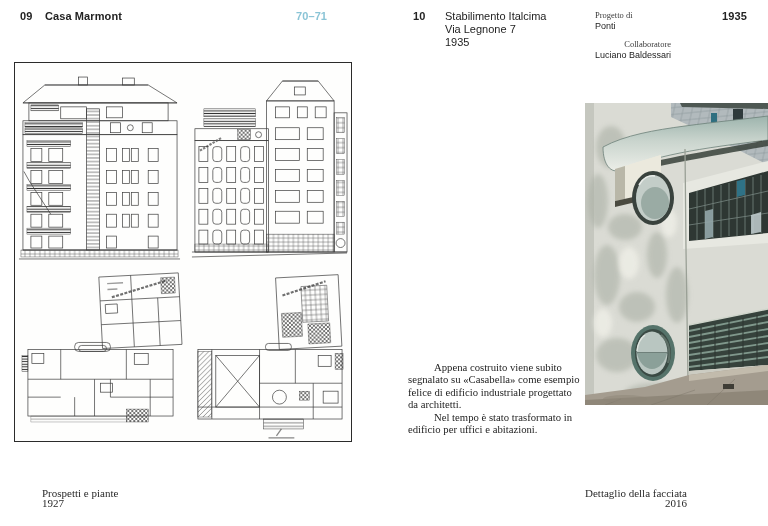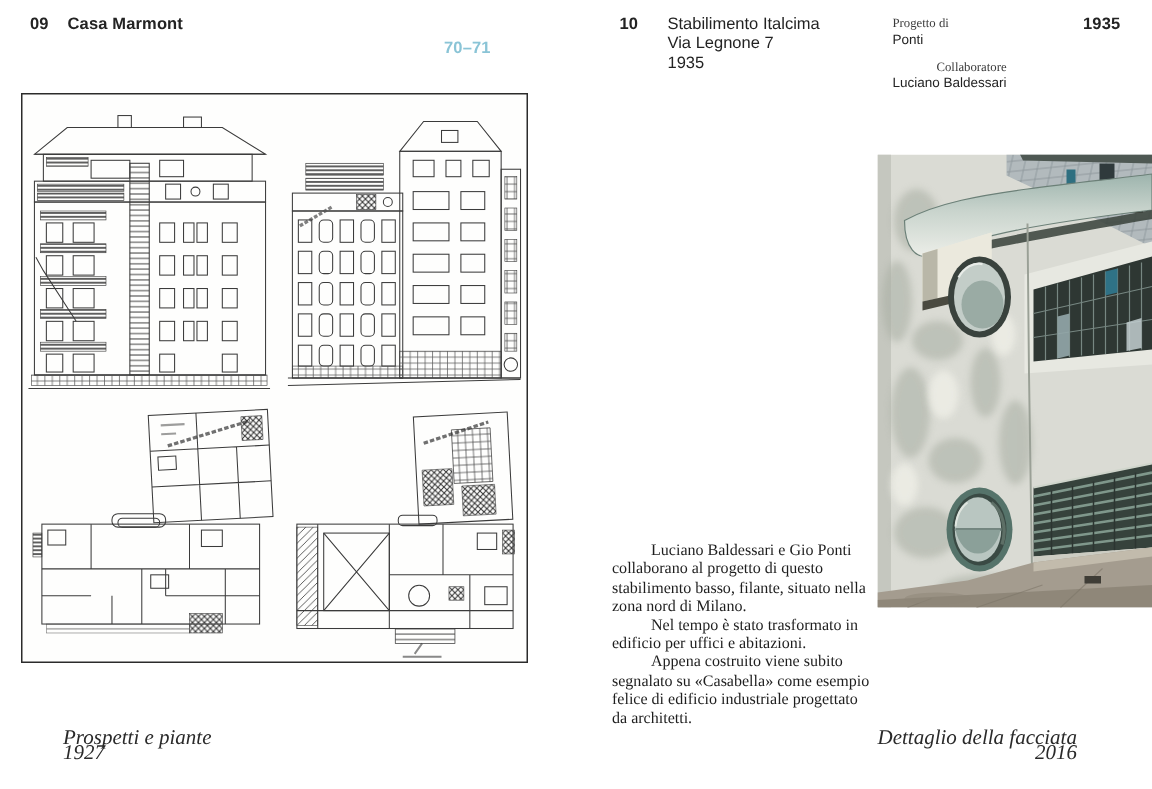--- a/index.html
+++ b/index.html
@@ -1,32 +1,32 @@
 <!DOCTYPE html>
 <html><head>
 <meta charset="utf-8">
 <style>
   html,body{margin:0;padding:0;background:#fff;}
   .spread{position:relative;width:768px;height:526px;background:#ffffff;overflow:hidden;
           font-family:"Liberation Sans",sans-serif;color:#232323;}
   .abs{position:absolute;}
   
   .hdr{font-weight:bold;font-size:11px;letter-spacing:.1px;white-space:nowrap;}
-  .folio{color:#8ac4d6;margin-top:16px;}
+  .folio{color:#8ac4d6;}
   .title-block{font-weight:normal;font-size:11px;line-height:13px;}
   .credit-label{font-family:"Liberation Serif",serif;font-weight:normal;font-size:8.5px;color:#3a3a3a;line-height:9px;text-align:right;}
   .credit-name{font-family:"Liberation Sans",sans-serif;font-weight:normal;font-size:9px;line-height:10px;margin-top:1px;}
   
   .drawing-box{left:14px;top:62px;width:338px;height:380px;border:1.2px solid #2b2b2b;background:#fefefd;box-sizing:border-box;}
   .drawing-box svg{display:block;width:100%;height:100%;}
   
   .photo{left:585px;top:103px;width:183px;height:302px;}
   .photo svg{display:block;width:100%;height:100%;}
   
-  .caption{font-family:"Liberation Serif",serif;font-size:14px;line-height:10px;color:#2a2a2a;font-style:italic;}
+  .caption{font-family:"Liberation Serif",serif;font-size:11px;line-height:10px;color:#2a2a2a;}
   
   .body-text{left:408px;top:361px;width:172px;font-family:"Liberation Serif",serif;
              font-size:10.7px;line-height:12.4px;color:#1e1e1e;}
   .body-text p{margin:0;text-indent:26px;}
 </style>
 </head>
 <body>
 
 <div class="spread">
 
@@ -379,23 +379,22 @@
           <polygon points="104,272 183,262 183,268 104,278" fill="#c2bbac"></polygon>
           <path d="M110 287 L66 302 M150 276 L122 302 M36 296 L20 302" stroke="#8d8578" stroke-width="0.8"></path>
           <polygon points="0,297 183,287 183,302 0,302" fill="#7d7668" opacity="0.55"></polygon>
           <rect x="138" y="281" width="11" height="5" fill="#3f3d36"></rect>
           <ellipse cx="40" cy="296" rx="22" ry="4" fill="#8d8578" opacity="0.5"></ellipse>
         </g>
       </svg>
     </figure>
 
     <div class="abs body-text">
-      <p>Luciano Baldessari e Gio Ponti collaborano al progetto di questo stabilimento basso, filante, situato nella zona nord di Milano.</p>
+      <p>Appena costruito viene subito segnalato su «Casabella» come esempio felice di edificio industriale progettato da architetti.</p>
       <p>Nel tempo è stato trasformato in edificio per uffici e abitazioni.</p>
-      <p>Appena costruito viene subito segnalato su «Casabella» come esempio felice di edificio industriale progettato da architetti.</p>
     </div>
 
     <div class="abs caption" style="left:585px;top:488px;text-align:right;">
       <span style="display:block">Dettaglio della facciata</span>
       <span style="display:block">2016</span>
     </div>
   </section>
 </div>
 
 </body></html>

